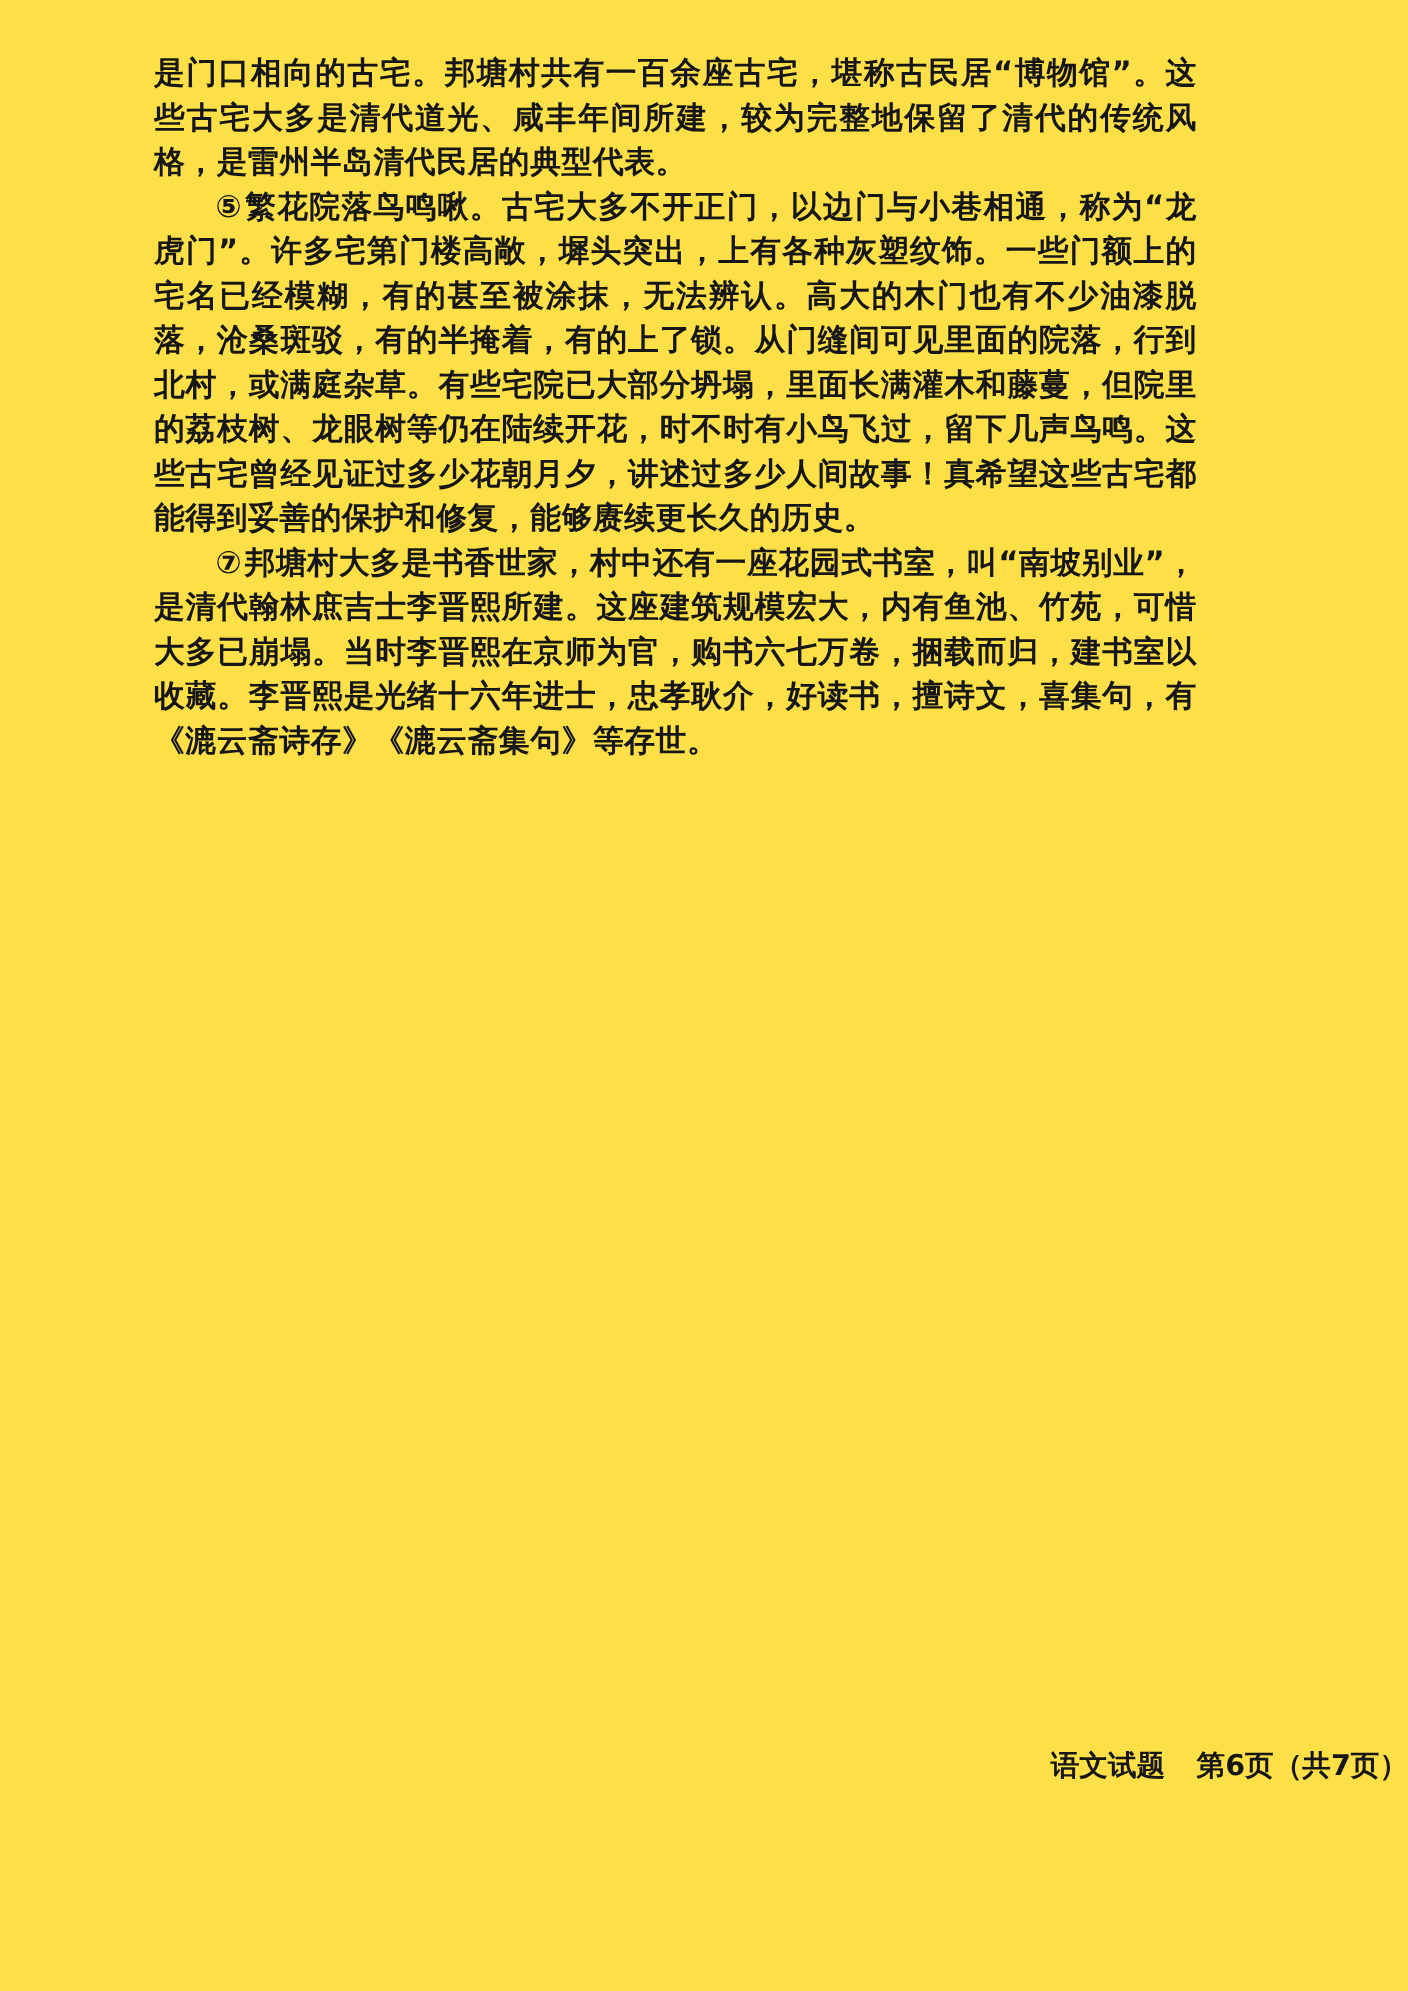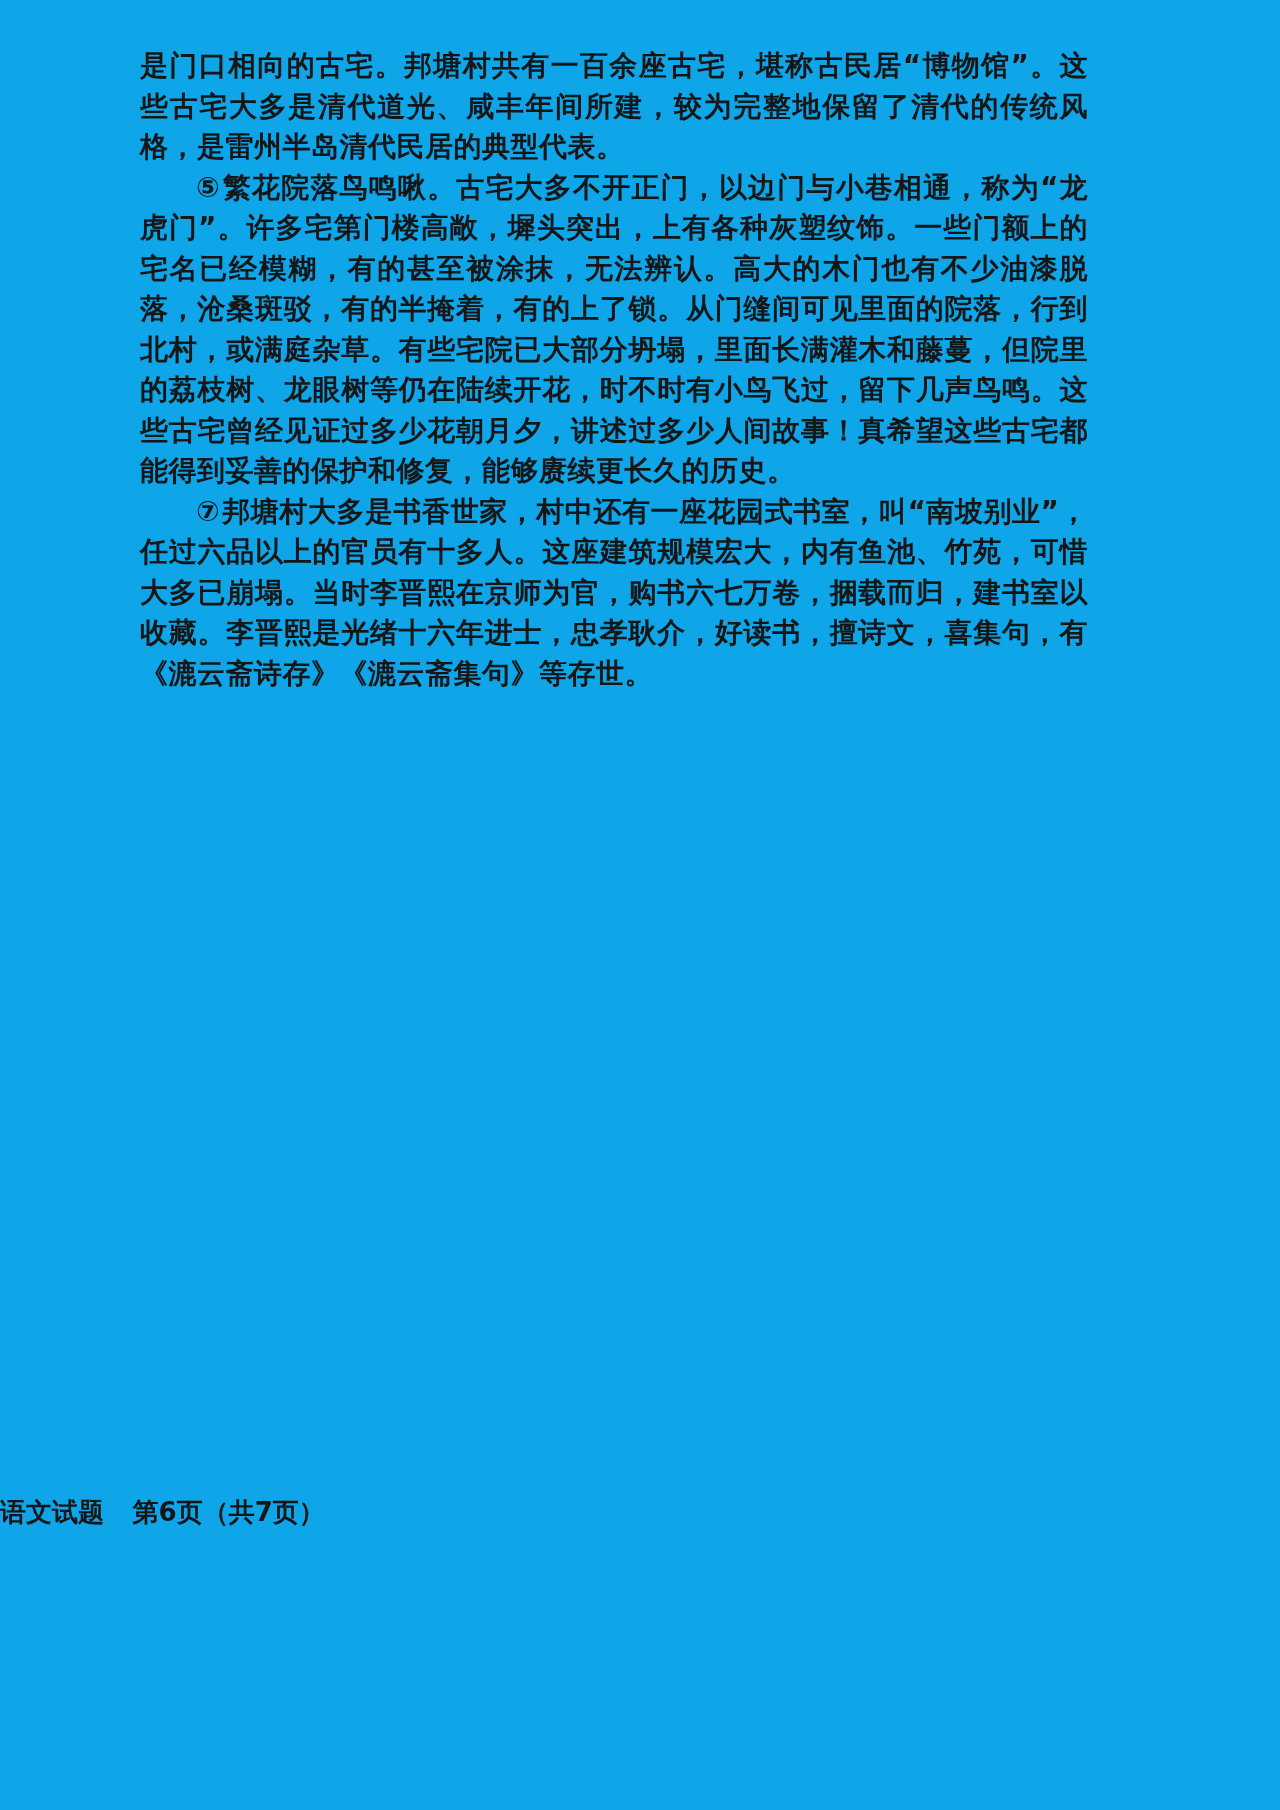--- a/index.html
+++ b/index.html
@@ -6,21 +6,21 @@
     margin: 0;
     padding: 0;
     background: #e8e8e8;
     font-family: "DejaVu Sans", sans-serif;
   }
   .page {
     position: relative;
     width: 1280px;
     height: 1810px;
     margin: 0 auto;
-    background: #0ea5e9;
+    background: #fde047;
     color: #161616;
     overflow: hidden;
   }
   .text-block {
     position: absolute;
     left: 140px;
     top: 46px;
     width: 948px;
     font-size: 28px;
     line-height: 40.5px;
@@ -36,23 +36,23 @@
   }
   .para.no-indent {
     text-indent: 0;
   }
   .pmarker {
     margin-right: 2px;
   }
   .footer {
     position: absolute;
     left: 0;
-    top: 1495px;
+    top: 1588px;
     width: 1280px;
-    text-align: left;
+    text-align: right;
     font-size: 26px;
     font-weight: 600;
     color: #161616;
   }
   .footer .gap {
     display: inline-block;
     width: 1.1em;
   }
 </style>
 </head>
@@ -61,21 +61,21 @@
 <div class="page">
 
   <div class="text-block">
 
     <p class="para no-indent"><span class="ptext">是门口相向的古宅。邦塘村共有一百余座古宅，堪称古民居“博物馆”。这些古宅大多是清代道光、咸丰年间所建，较为完整地保留了清代的传统风格，是雷州半岛清代民居的典型代表。</span></p>
 
 
     <p class="para"><span class="pmarker">⑤</span><span class="ptext">繁花院落鸟鸣啾。古宅大多不开正门，以边门与小巷相通，称为“龙虎门”。许多宅第门楼高敞，墀头突出，上有各种灰塑纹饰。一些门额上的宅名已经模糊，有的甚至被涂抹，无法辨认。高大的木门也有不少油漆脱落，沧桑斑驳，有的半掩着，有的上了锁。从门缝间可见里面的院落，行到北村，或满庭杂草。有些宅院已大部分坍塌，里面长满灌木和藤蔓，但院里的荔枝树、龙眼树等仍在陆续开花，时不时有小鸟飞过，留下几声鸟鸣。这些古宅曾经见证过多少花朝月夕，讲述过多少人间故事！真希望这些古宅都能得到妥善的保护和修复，能够赓续更长久的历史。</span></p>
 
 
-    <p class="para"><span class="pmarker">⑦</span><span class="ptext">邦塘村大多是书香世家，村中还有一座花园式书室，叫“南坡别业”，任过六品以上的官员有十多人。这座建筑规模宏大，内有鱼池、竹苑，可惜大多已崩塌。当时李晋熙在京师为官，购书六七万卷，捆载而归，建书室以收藏。李晋熙是光绪十六年进士，忠孝耿介，好读书，擅诗文，喜集句，有《漉云斋诗存》《漉云斋集句》等存世。</span></p>
+    <p class="para"><span class="pmarker">⑦</span><span class="ptext">邦塘村大多是书香世家，村中还有一座花园式书室，叫“南坡别业”，是清代翰林庶吉士李晋熙所建。这座建筑规模宏大，内有鱼池、竹苑，可惜大多已崩塌。当时李晋熙在京师为官，购书六七万卷，捆载而归，建书室以收藏。李晋熙是光绪十六年进士，忠孝耿介，好读书，擅诗文，喜集句，有《漉云斋诗存》《漉云斋集句》等存世。</span></p>
 
 
 
     <p class="para"><span class="pmarker"></span><span class="ptext"></span></p>
 
   </div>
 
   <div class="footer">
     <span>语文试题</span><span class="gap"></span><span>第6页（共7页）</span>
   </div>

